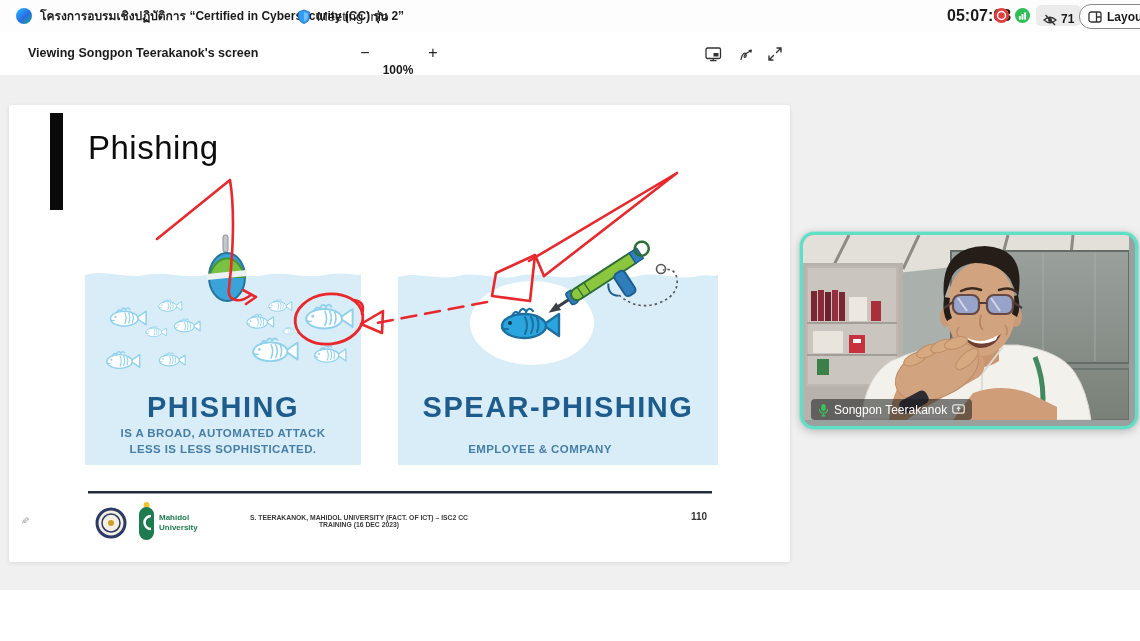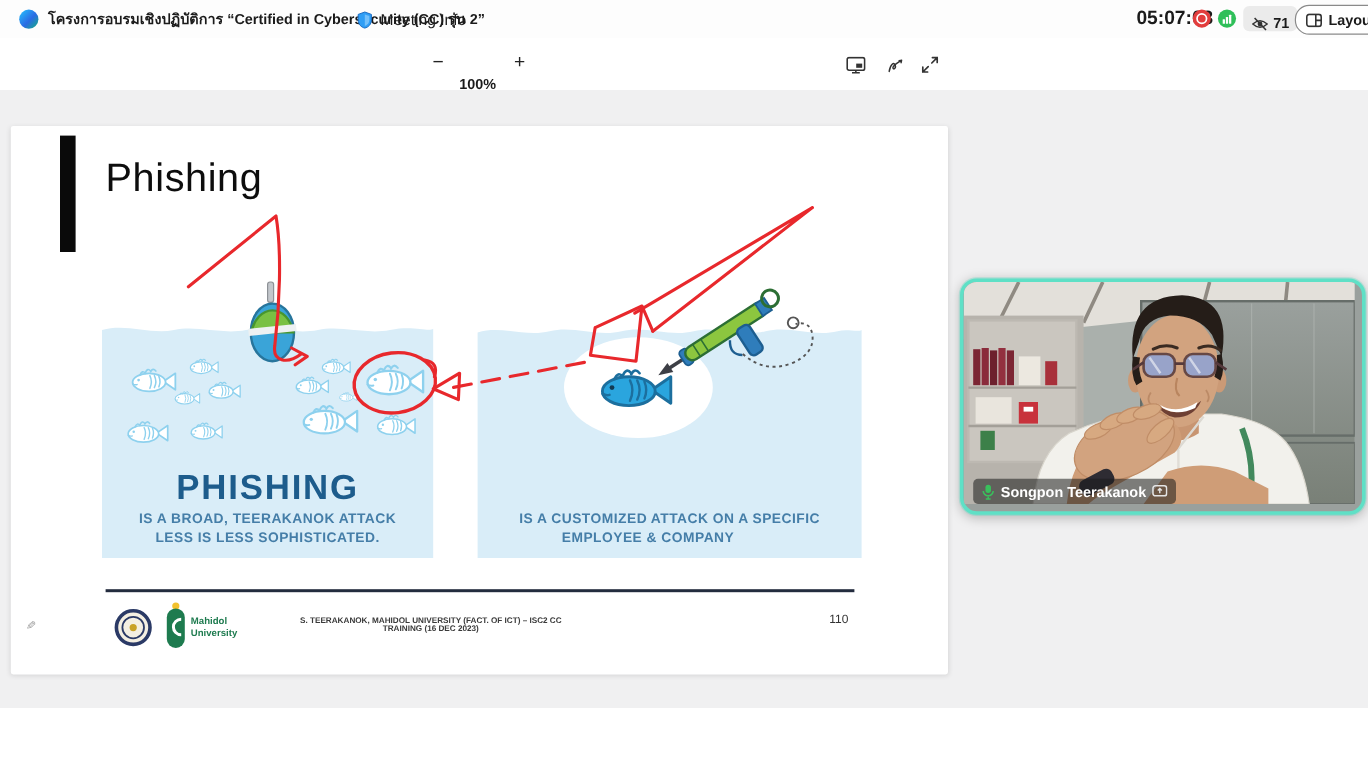--- a/index.html
+++ b/index.html
@@ -27,27 +27,27 @@
   .zpct{position:absolute;left:378px;top:15px;width:40px;text-align:center;font-size:12px;font-weight:700;margin-top:16px;}
   .tool-ic{position:absolute;top:13px;width:18px;height:18px;display:flex;align-items:center;justify-content:center;}
   
   .stage{left:0;top:75px;width:1140px;height:515px;background:#f0f0f1;}
   .slide{position:absolute;left:9px;top:30px;width:781px;height:457px;background:#fff;border-radius:2px;
       box-shadow:0 1px 4px rgba(0,0,0,.10);}
   .slide-title{position:absolute;left:79px;top:24px;font-size:33px;font-weight:500;color:#0d0d0d;letter-spacing:.5px;}
   .headline{position:absolute;text-align:center;font-weight:700;color:#1d5c8c;font-size:29px;letter-spacing:1.5px;}
   .subline{position:absolute;text-align:center;font-weight:700;color:#457ea8;font-size:11.5px;letter-spacing:.4px;}
   .credit{position:absolute;left:240px;top:409px;width:220px;text-align:center;font-size:6.8px;font-weight:700;color:#3a3a3a;}
-  .pagenum{position:absolute;left:682px;top:406px;font-size:10px;font-weight:400;color:#333;}
+  .pagenum{position:absolute;left:682px;top:406px;font-size:10px;font-weight:700;color:#333;}
   .pencil{position:absolute;left:12px;top:410px;font-size:10px;color:#9a9a9a;transform:rotate(95deg);}
   
   .tile{position:absolute;left:800px;top:157px;width:332px;height:191px;border:3px solid #5fe0c6;border-radius:14px;
       overflow:hidden;background:#9aa09d;box-shadow:0 0 0 1px rgba(95,224,198,.35),0 2px 10px rgba(0,0,0,.25);}
   .name-tag{position:absolute;left:8px;bottom:6px;height:21px;display:flex;align-items:center;gap:5px;padding:0 7px;
-      background:rgba(28,28,28,.55);border-radius:4px;color:#fff;font-size:12px;font-weight:bold;}
+      background:rgba(28,28,28,.55);border-radius:4px;color:#fff;font-size:12px;}
   
   .bottombar{left:0;top:590px;width:1140px;height:51px;background:#fff;}
 </style>
 </head>
 <body>
 
 <div class="abs topbar">
   <span class="webex-logo"></span>
   <span class="title">โครงการอบรมเชิงปฏิบัติการ “Certified in Cybersecurity (CC) รุ่น 2”</span>
   <div class="mi-group">
@@ -79,20 +79,21 @@
   <div class="layout-btn">
     <svg width="14" height="12" viewBox="0 0 14 12">
       <rect x="1" y="1" width="12" height="10" rx="2" fill="none" stroke="#333" stroke-width="1.3"></rect>
       <path d="M8.5 1 V11 M8.5 6 H13" stroke="#333" stroke-width="1.3"></path>
     </svg>
     <span>Layout</span>
   </div>
 </div>
 
 <div class="abs sharebar">
+  <span class="viewing">Viewing Songpon Teerakanok's screen</span>
   <span class="zbtn" style="left:356px">−</span>
   <span class="zpct">100%</span>
   <span class="zbtn" style="left:424px">+</span>
   <span class="tool-ic" style="left:704px">
     <svg width="17" height="15" viewBox="0 0 17 15">
       <rect x="1" y="1" width="14.5" height="10.5" rx="1.5" fill="none" stroke="#333" stroke-width="1.3"></rect>
       <rect x="8.5" y="6" width="5" height="3.5" fill="#333"></rect>
       <path d="M8.2 11.5 V13.3 M5 13.6 h6.5" stroke="#333" stroke-width="1.3"></path>
     </svg>
   </span>
@@ -196,24 +197,24 @@
         <path d="M478 197 L368 218" stroke-dasharray="15 9"></path>
         <path d="M374 206 L352 219 L373 228 Z"></path>
         <ellipse cx="320" cy="214" rx="34" ry="25" transform="rotate(-7 320 214)" stroke-width="2.8"></ellipse>
         <path d="M345 195 q12 2 8 14"></path>
       </g>
     </svg>
 
     <div class="slide-title">Phishing</div>
 
     <div class="headline" style="left:76px;top:286px;width:276px;">PHISHING</div>
-    <div class="subline" style="left:76px;top:322px;width:276px;">IS A BROAD, TEERAKANOK ATTACK</div>
+    <div class="subline" style="left:76px;top:322px;width:276px;">IS A BROAD, AUTOMATED ATTACK</div>
     <div class="subline" style="left:76px;top:338px;width:276px;">LESS IS LESS SOPHISTICATED.</div>
 
-    <div class="subline" style="left:389px;top:322px;width:320px;">IS A CUSTOMIZED ATTACK ON A SPECIFIC</div>
+    <div class="headline" style="left:389px;top:286px;width:320px;">SPEAR-PHISHING</div>
     <div class="subline" style="left:389px;top:338px;width:284px;">EMPLOYEE &amp; COMPANY</div>
 
     <div class="credit">S. TEERAKANOK, MAHIDOL UNIVERSITY (FACT. OF ICT) – ISC2 CC TRAINING (16 DEC 2023)</div>
     <div class="pagenum">110</div>
     <span class="pencil">✎</span>
   </div>
 
   <div class="tile">
     <svg width="326" height="185" viewBox="0 0 326 185" style="position:absolute;left:0;top:0;">
       <defs>

